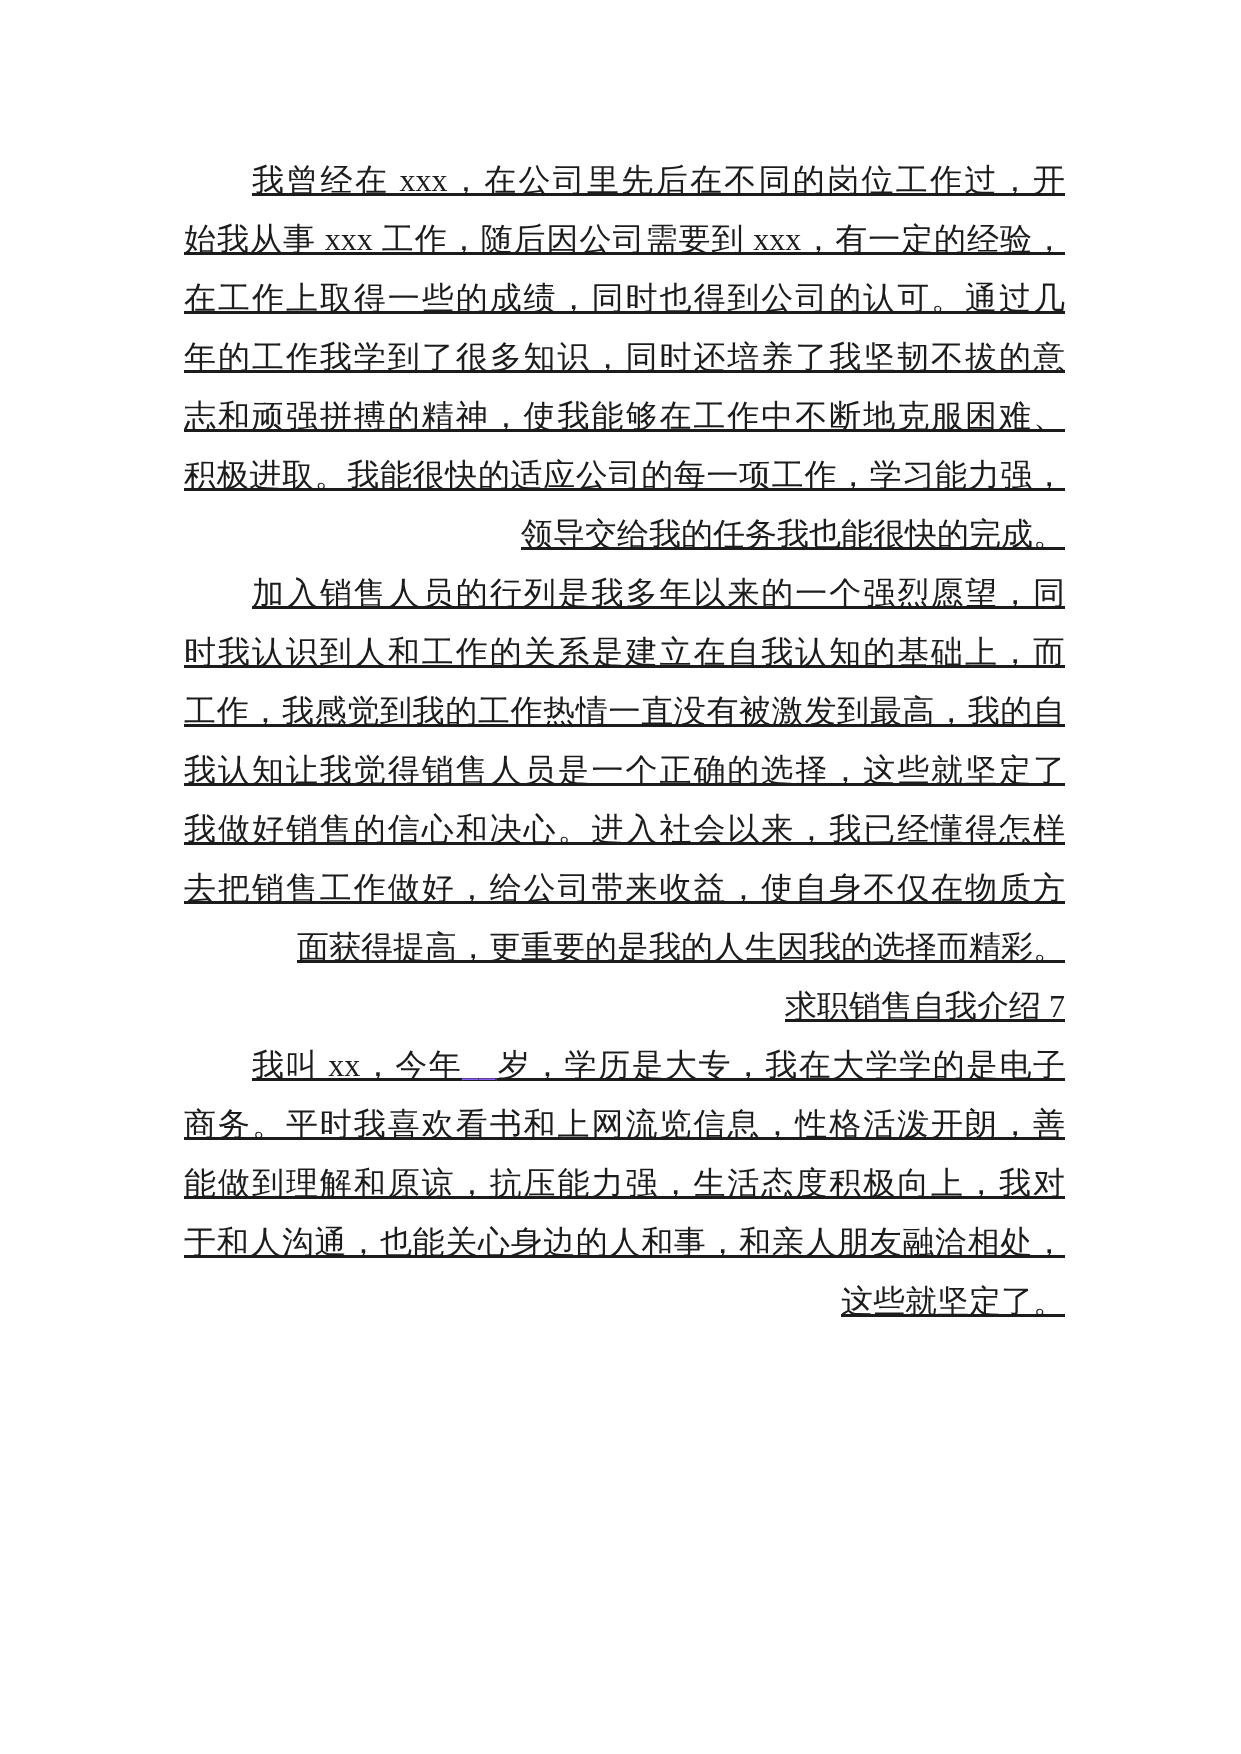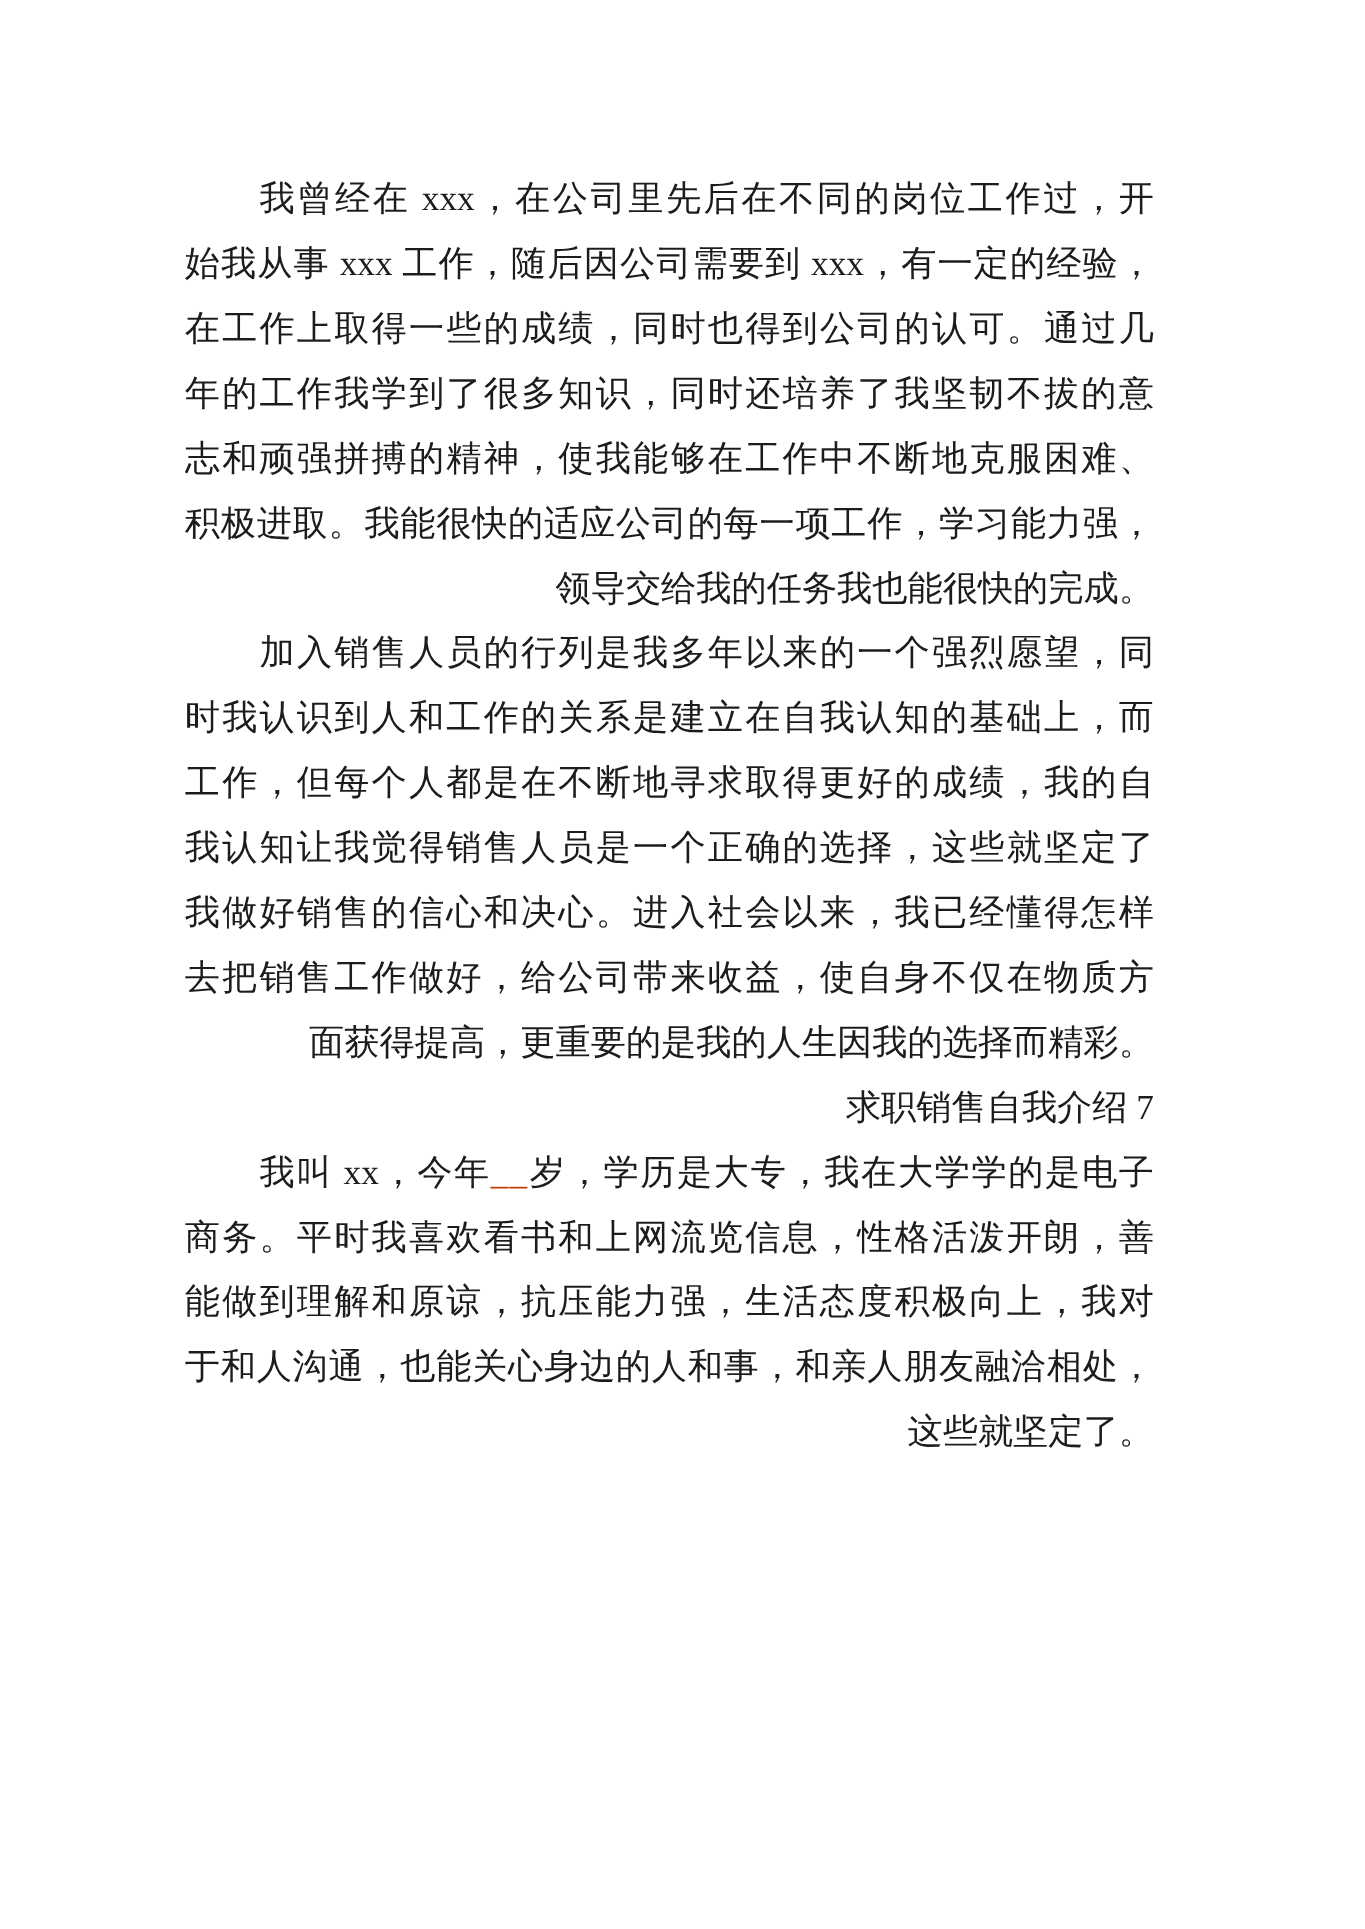--- a/index.html
+++ b/index.html
@@ -10,24 +10,25 @@
   .page {
     position: relative;
     width: 1241px;
     height: 1754px;
     background: #ffffff;
     overflow: hidden;
     font-family: "Liberation Serif", "DejaVu Serif", serif;
   }
   .doc {
     position: absolute;
-    left: 168px;
+    left: 184px;
     top: 151px;
     width: 881px;
     color: #1c1c1c;
+    text-decoration: underline;
   }
   .block {
     margin: 0;
     padding: 0;
   }
   .line {
     height: 59px;
     line-height: 59px;
     font-size: 32px;
     white-space: nowrap;
@@ -37,42 +38,42 @@
   .line.fill {
     white-space: normal;
     text-align: justify;
     text-align-last: justify;
     text-justify: inter-character;
   }
   .line.indent {
     text-indent: 68px;
   }
   .blank {
-    color: #c2410c;
+    color: #8b5cf6;
     letter-spacing: 1px;
   }
 </style>
 </head>
 <body>
 
 <div class="page">
   <div class="doc">
       <div class="block">
         <div class="line fill indent"><span>我曾经在 xxx，在公司里先后在不同的岗位工作过，开</span></div>
         <div class="line fill"><span>始我从事 xxx 工作，随后因公司需要到 xxx，有一定的经验，</span></div>
         <div class="line fill"><span>在工作上取得一些的成绩，同时也得到公司的认可。通过几</span></div>
         <div class="line fill"><span>年的工作我学到了很多知识，同时还培养了我坚韧不拔的意</span></div>
         <div class="line fill"><span>志和顽强拼搏的精神，使我能够在工作中不断地克服困难、</span></div>
         <div class="line fill"><span>积极进取。我能很快的适应公司的每一项工作，学习能力强，</span></div>
         <div class="line"><span>领导交给我的任务我也能很快的完成。</span></div>
       </div>
       <div class="block">
         <div class="line fill indent"><span>加入销售人员的行列是我多年以来的一个强烈愿望，同</span></div>
         <div class="line fill"><span>时我认识到人和工作的关系是建立在自我认知的基础上，而</span></div>
-        <div class="line fill"><span>工作，但每个人都是在不断地寻求取得更好的成绩，我的自</span></div>
+        <div class="line fill"><span>工作，我感觉到我的工作热情一直没有被激发到最高，我的自</span></div>
         <div class="line fill"><span>我认知让我觉得销售人员是一个正确的选择，这些就坚定了</span></div>
         <div class="line fill"><span>我做好销售的信心和决心。进入社会以来，我已经懂得怎样</span></div>
         <div class="line fill"><span>去把销售工作做好，给公司带来收益，使自身不仅在物质方</span></div>
         <div class="line"><span>面获得提高，更重要的是我的人生因我的选择而精彩。</span></div>
       </div>
       <div class="block">
         <div class="line"><span>求职销售自我介绍 7</span></div>
       </div>
       <div class="block">
         <div class="line fill indent"><span>我叫 xx，今年</span><span class="blank">__</span><span>岁，学历是大专，我在大学学的是电子</span></div>

